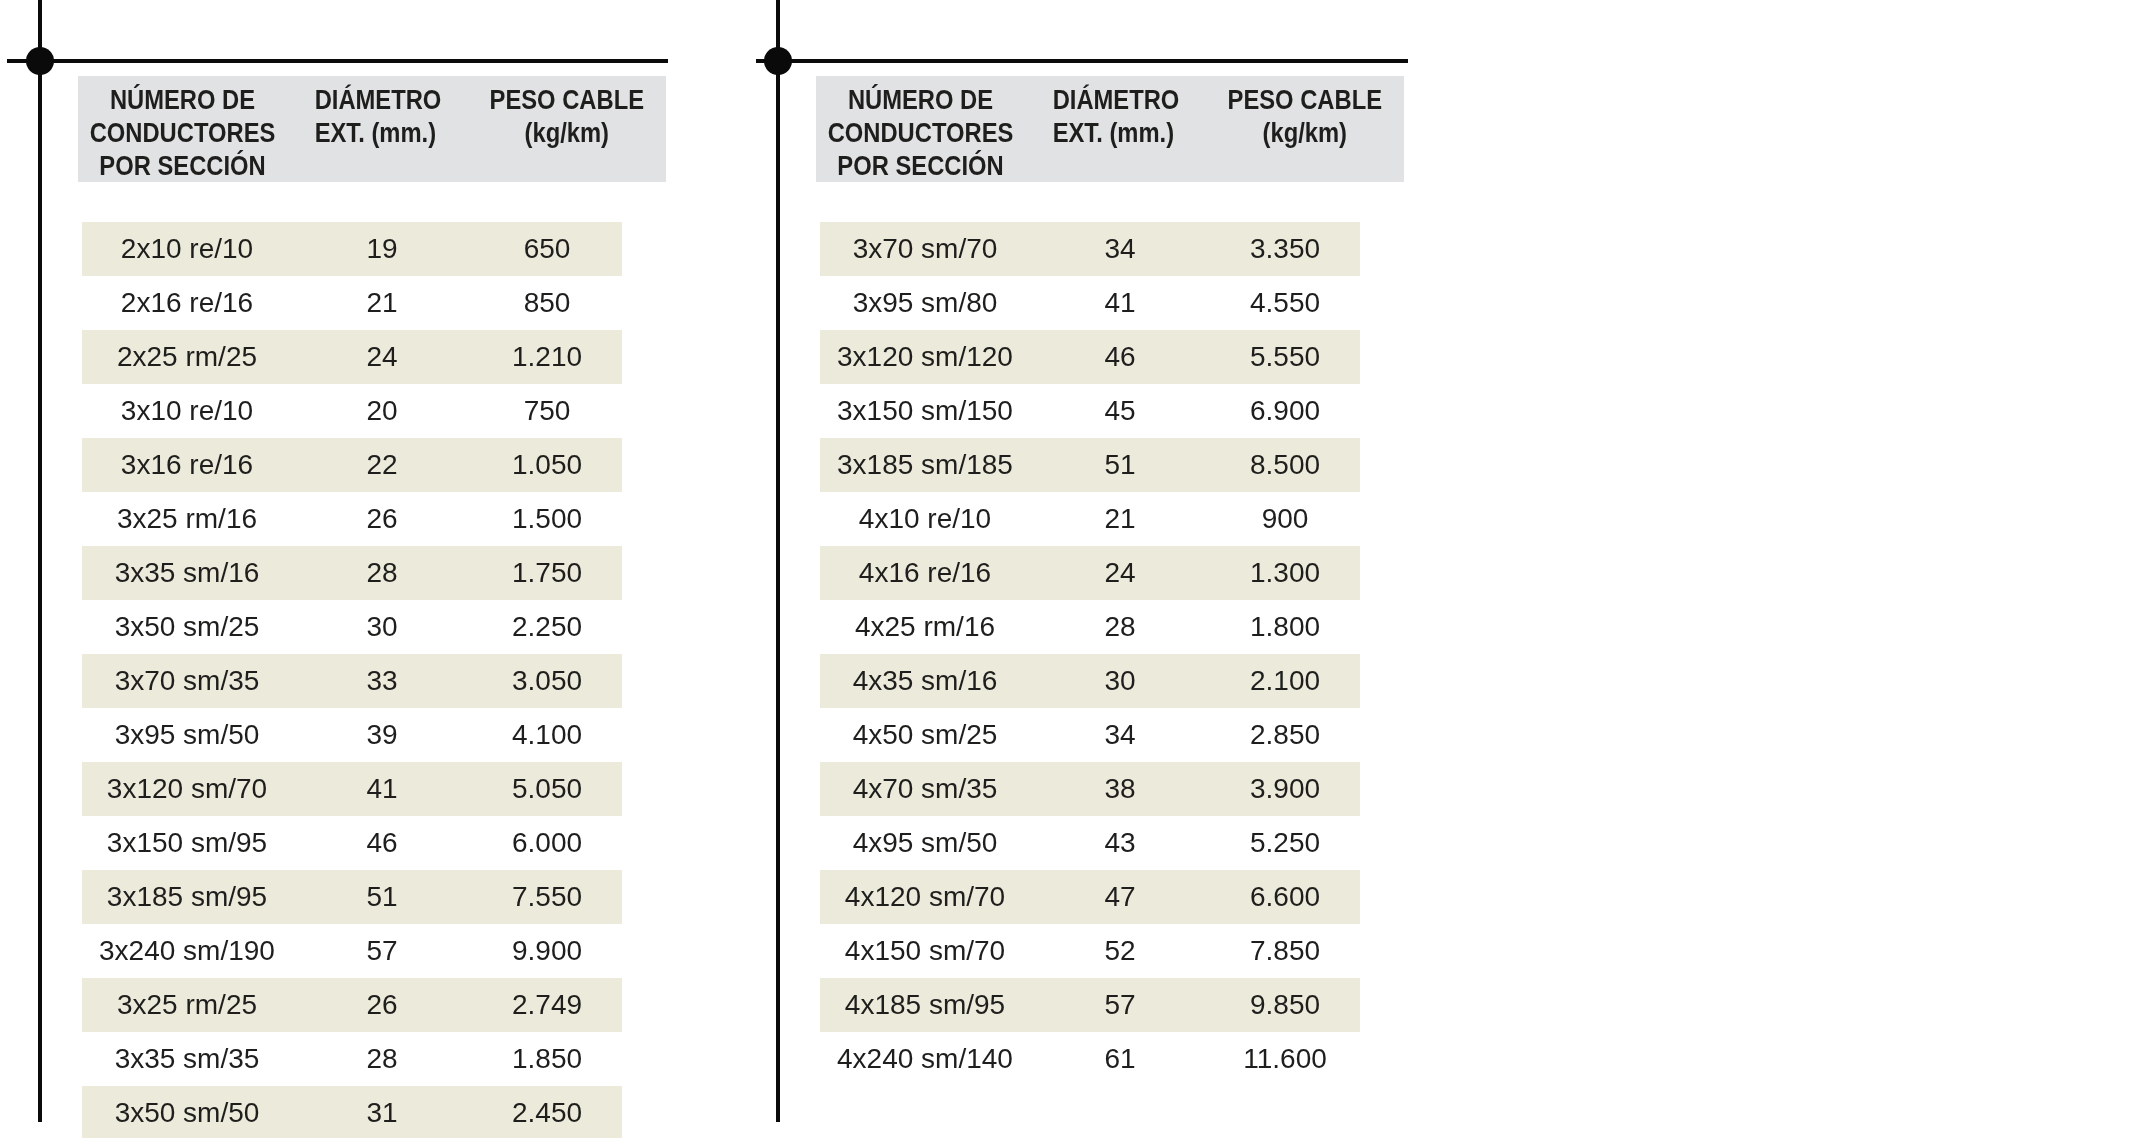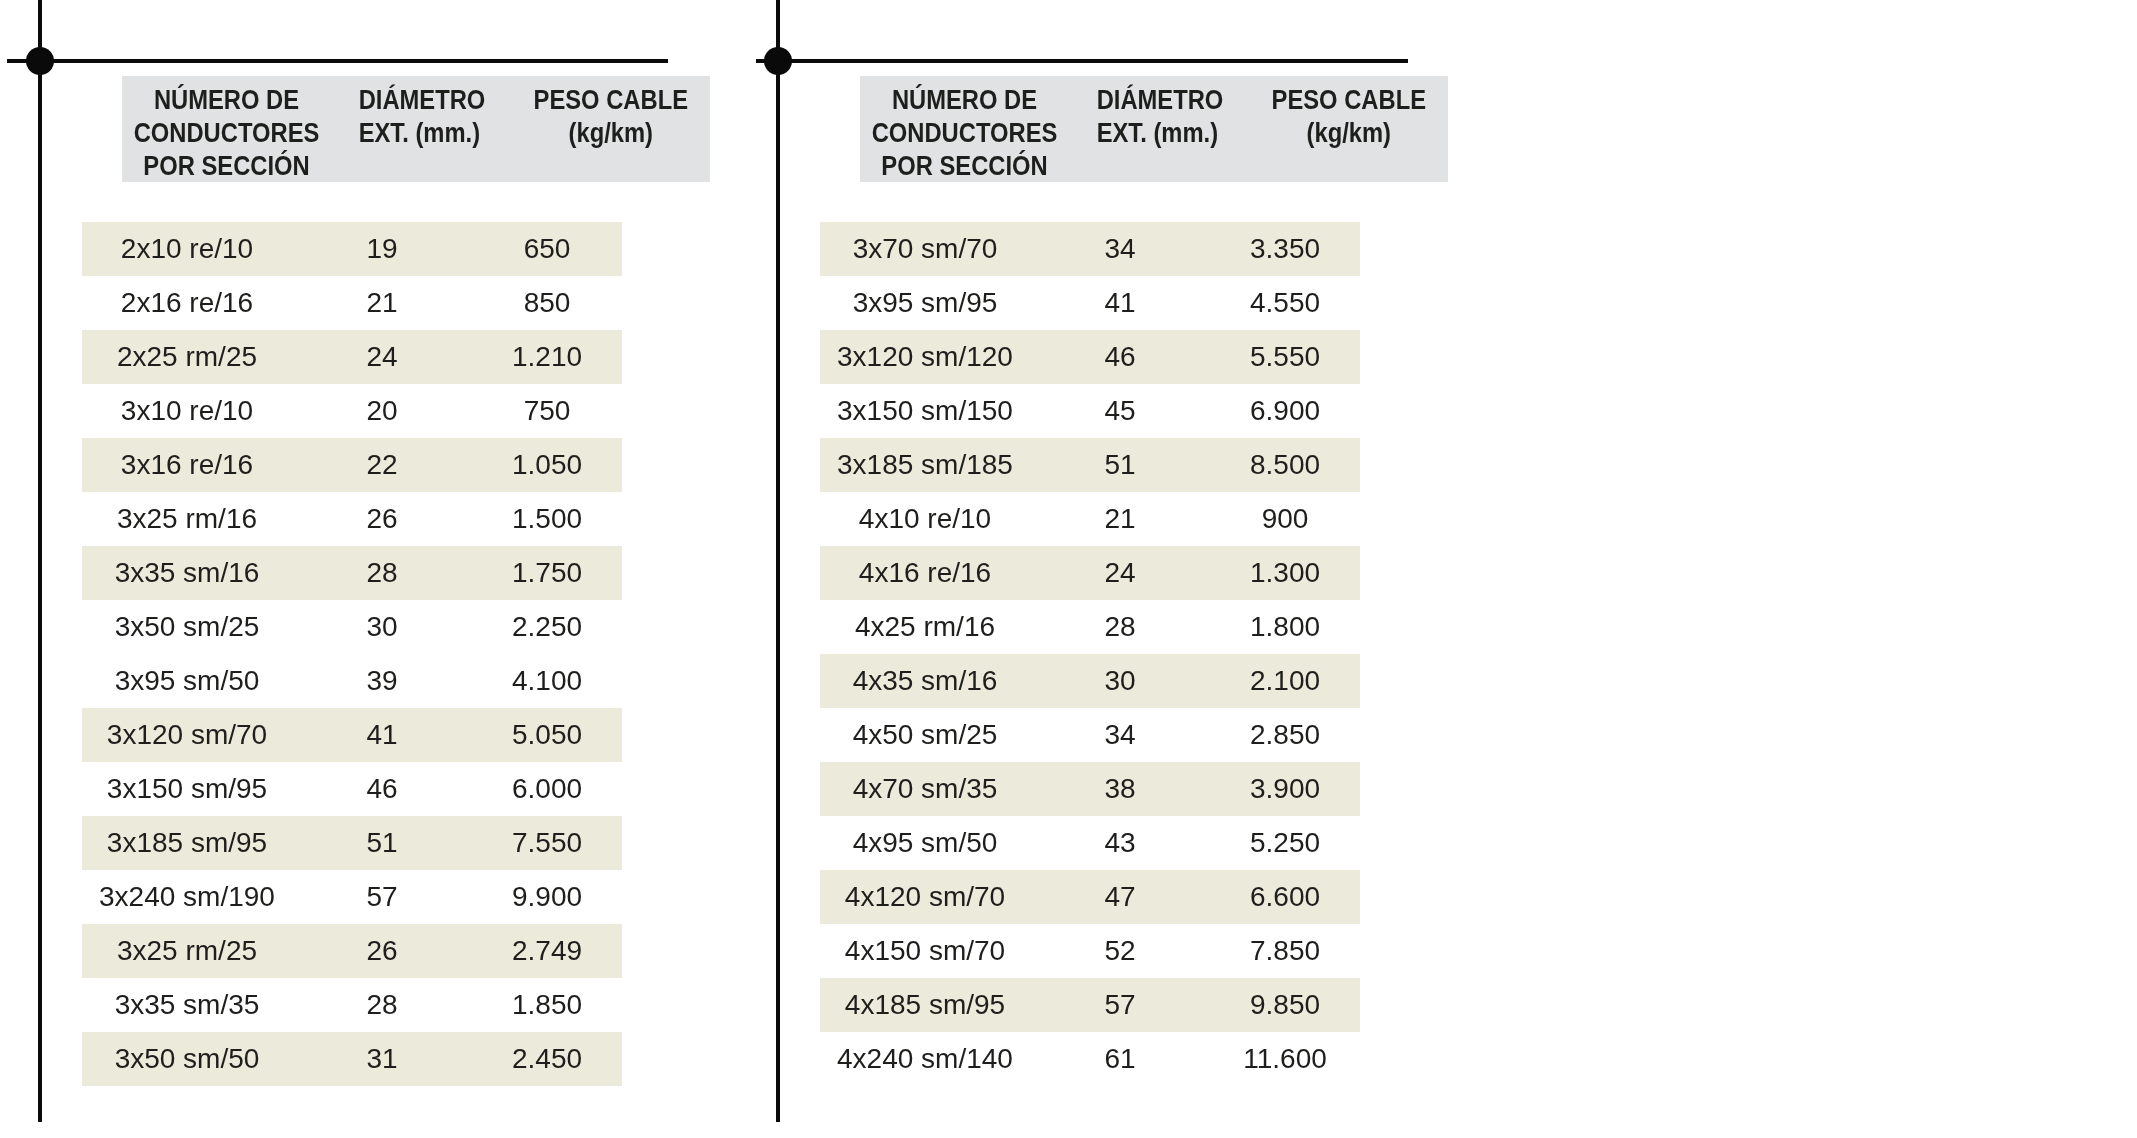--- a/index.html
+++ b/index.html
@@ -33,21 +33,20 @@
     width: 28px; height: 28px; border-radius: 50%;
     background: var(--mark, #0a0a0a);
   }
 
   
   .thead {
     position: absolute; left: 78px; top: 76px;
     width: 588px; height: 106px;
     background: var(--header-bg, #e0e2e4);
     display: flex;
-    margin-left: 44px;
   }
   .hcell {
     box-sizing: border-box;
     display: flex; justify-content: center;
     padding-top: 8px;
   }
   .hcell.c0 { width: 210px; }
   .hcell.c1 { width: 180px; justify-content: center; }
   .hcell.c2 { width: 198px; }
   .hinner {
@@ -142,20 +141,25 @@
         <div class="trow stripe">
           <div class="tcell c0">3x35 sm/16</div>
           <div class="tcell c1">28</div>
           <div class="tcell c2">1.750</div>
         </div>
         <div class="trow">
           <div class="tcell c0">3x50 sm/25</div>
           <div class="tcell c1">30</div>
           <div class="tcell c2">2.250</div>
         </div>
+        <div class="trow stripe">
+          <div class="tcell c0">3x70 sm/35</div>
+          <div class="tcell c1">33</div>
+          <div class="tcell c2">3.050</div>
+        </div>
         <div class="trow">
           <div class="tcell c0">3x95 sm/50</div>
           <div class="tcell c1">39</div>
           <div class="tcell c2">4.100</div>
         </div>
         <div class="trow stripe">
           <div class="tcell c0">3x120 sm/70</div>
           <div class="tcell c1">41</div>
           <div class="tcell c2">5.050</div>
         </div>
@@ -217,21 +221,21 @@
           </div>
         </div>
       </header>
     <div class="tbody">
         <div class="trow stripe">
           <div class="tcell c0">3x70 sm/70</div>
           <div class="tcell c1">34</div>
           <div class="tcell c2">3.350</div>
         </div>
         <div class="trow">
-          <div class="tcell c0">3x95 sm/95</div>
+          <div class="tcell c0">3x95 sm/80</div>
           <div class="tcell c1">41</div>
           <div class="tcell c2">4.550</div>
         </div>
         <div class="trow stripe">
           <div class="tcell c0">3x120 sm/120</div>
           <div class="tcell c1">46</div>
           <div class="tcell c2">5.550</div>
         </div>
         <div class="trow">
           <div class="tcell c0">3x150 sm/150</div>

